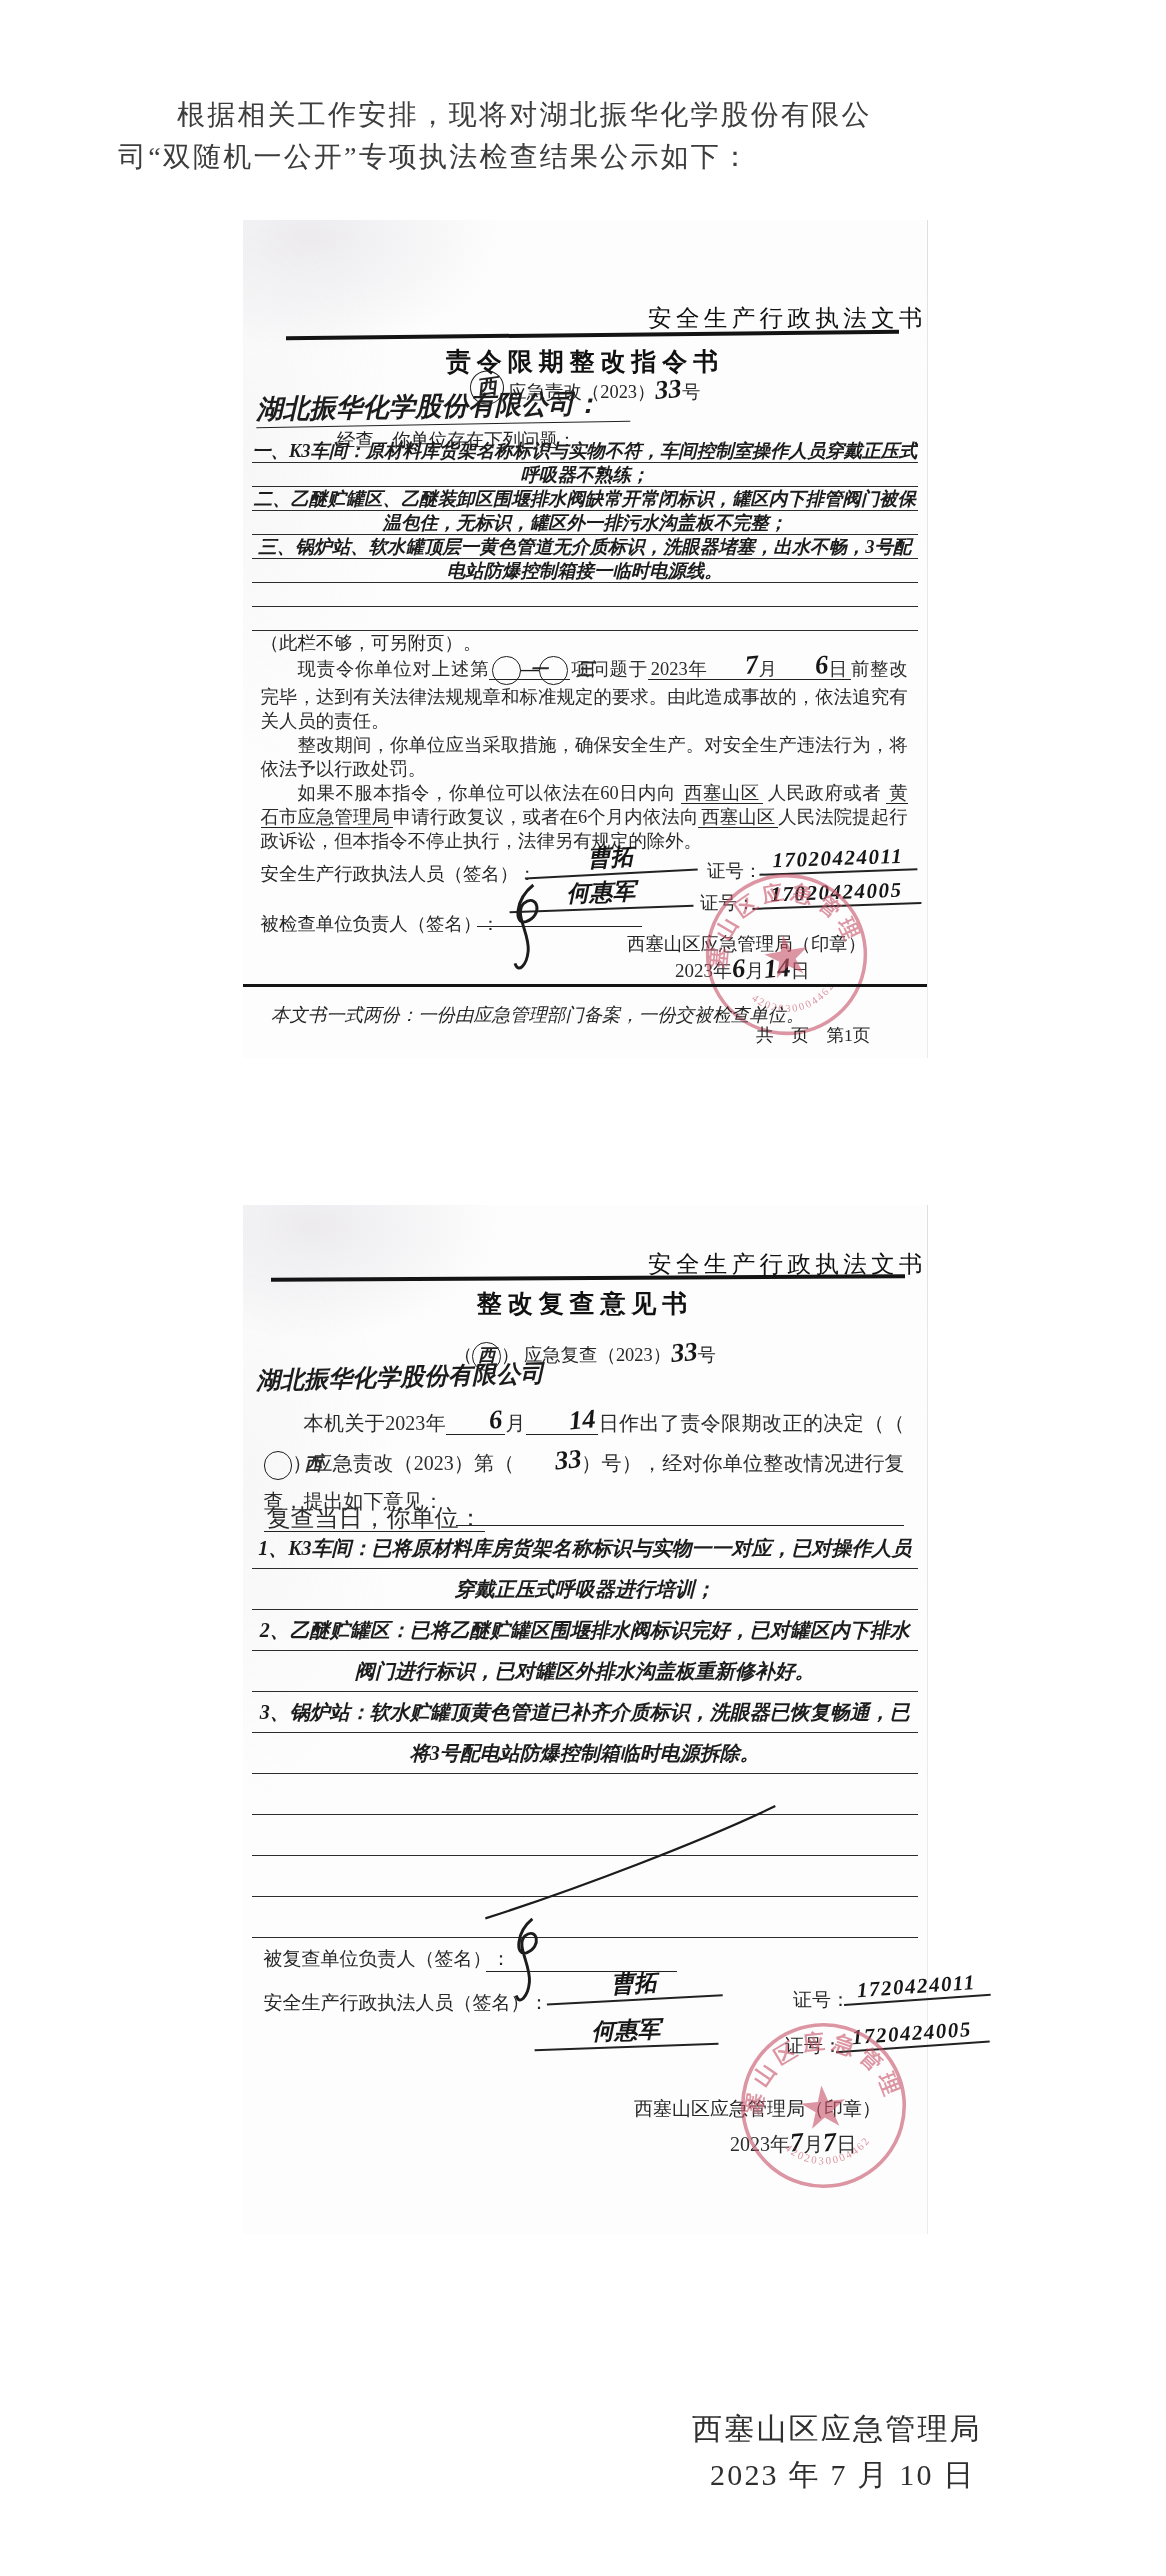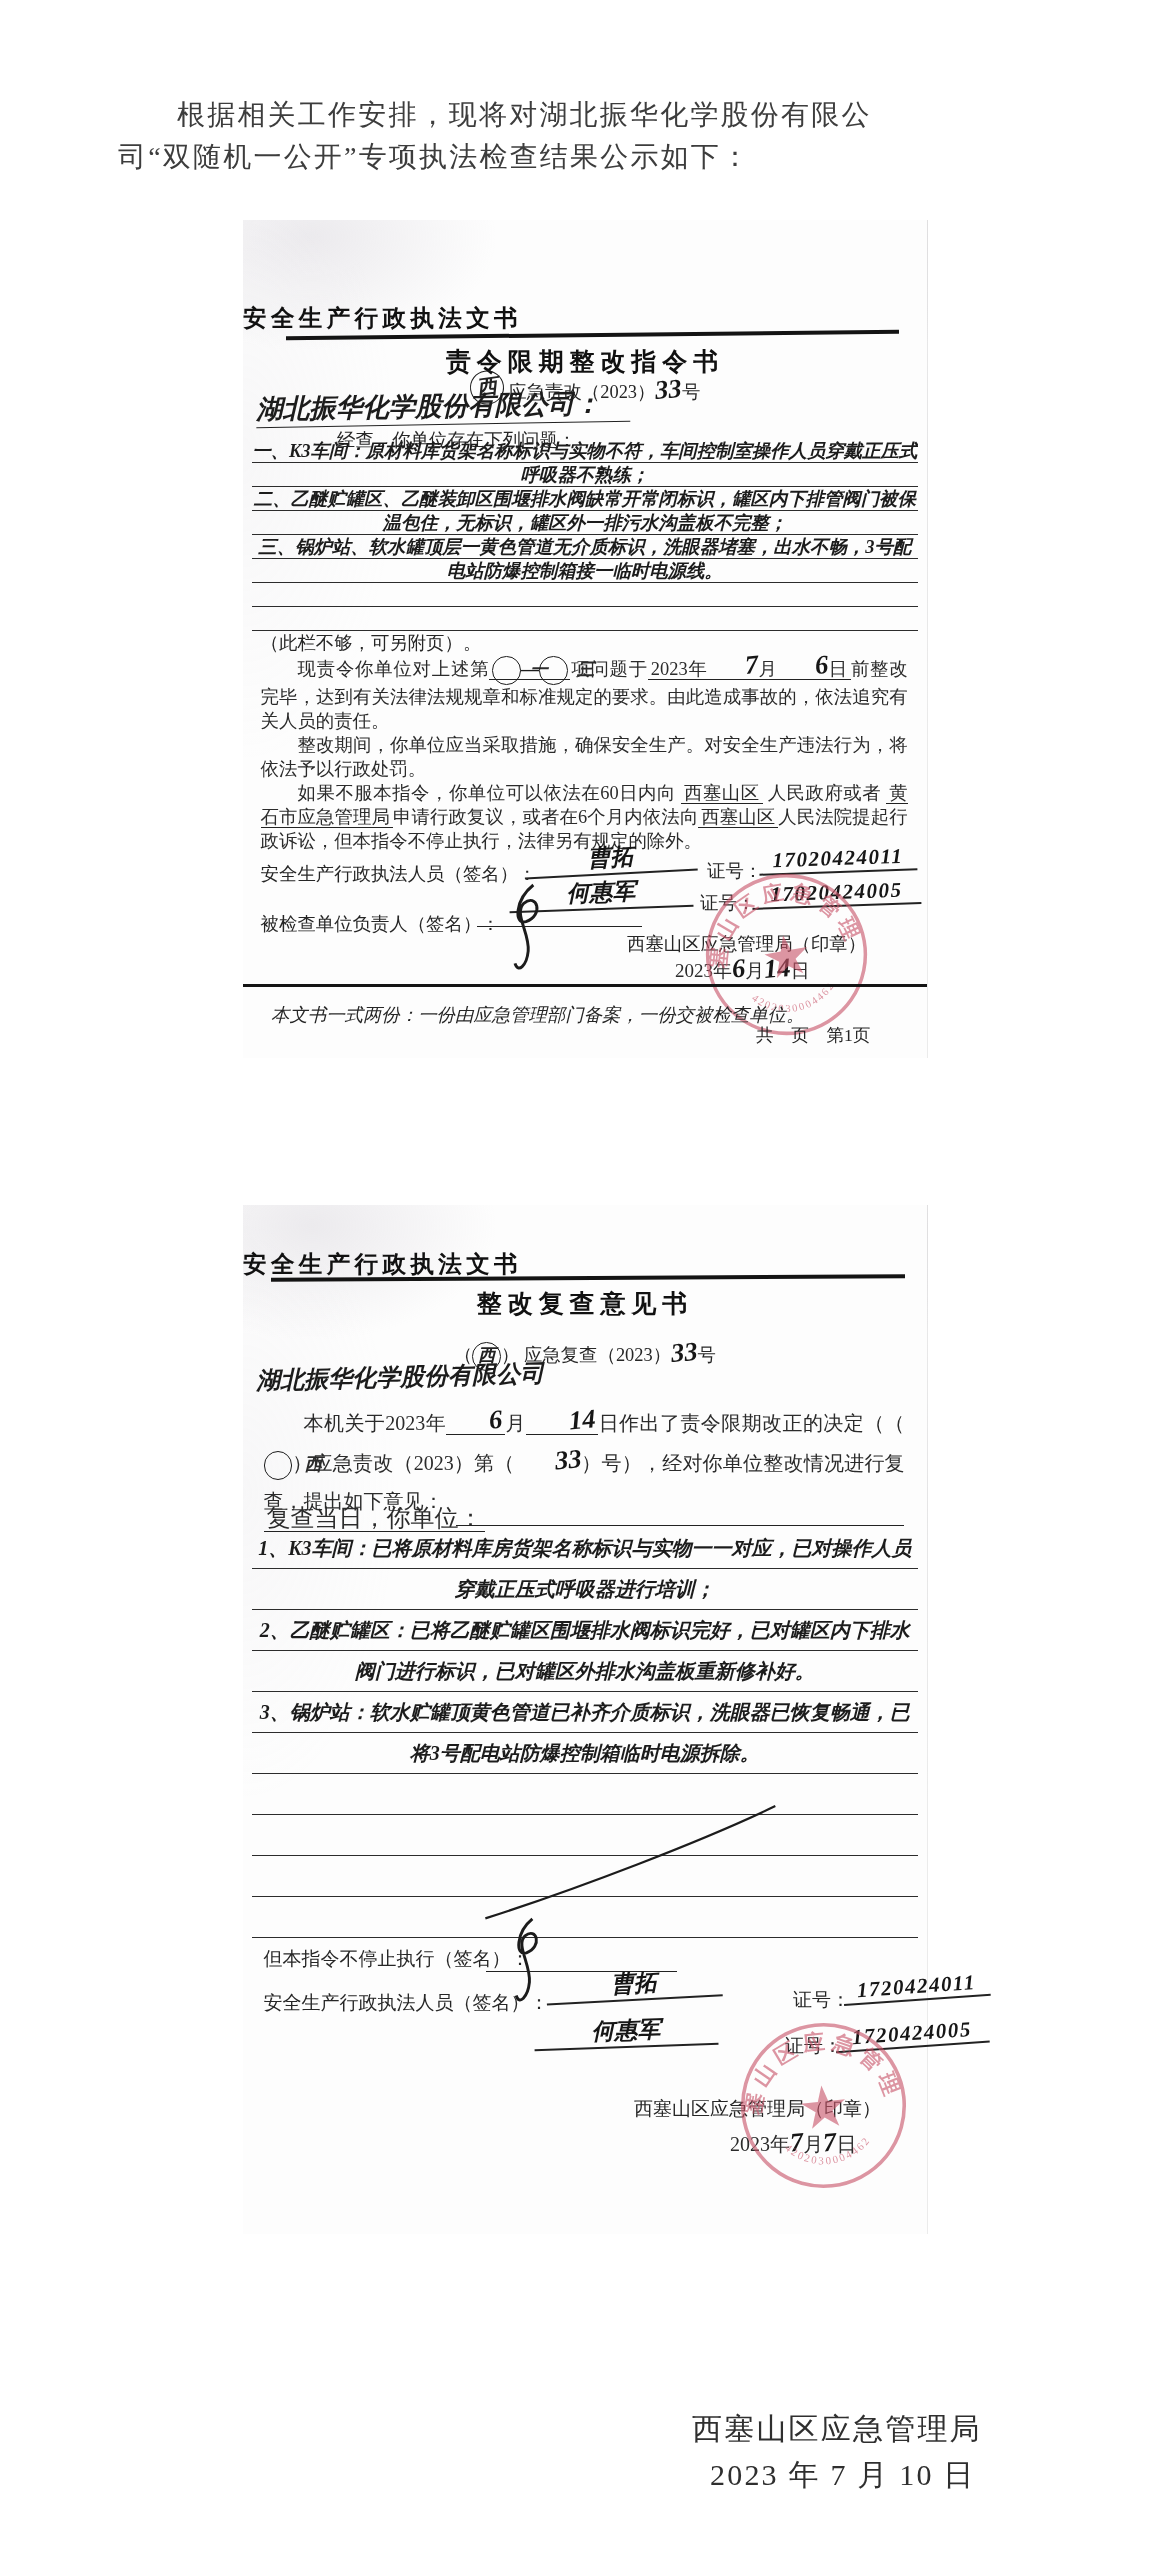--- a/index.html
+++ b/index.html
@@ -15,21 +15,21 @@
     color:#3d3d3d;letter-spacing:2.2px;text-indent:59px;
   }
   
   .scan{
     background:
       radial-gradient(309px 191px at 10% 2%, rgba(186,180,192,.25), transparent 60%),
       radial-gradient(220px 441px at 0% 28%, rgba(200,196,206,.10), transparent 70%),
       #fdfdfd;
     border-right:0.7px solid rgba(0,0,0,.07);
   }
-  .doc-header{left:0;right:12px;text-align:left;font-size:23.5px;font-weight:700;letter-spacing:4.4px;color:#111;}
+  .doc-header{left:0;right:0;text-align:right;font-size:23.5px;font-weight:400;letter-spacing:4.4px;color:#111;}
   .doc-rule{height:3.7px;background:#141414;}
   .doc-title{left:0;right:0;text-align:center;font-size:25px;font-weight:700;letter-spacing:5.9px;color:#111;}
   .doc-no{left:0;right:0;text-align:center;font-size:18.4px;color:#222;}
   .printed{color:#262626;}
   .hand{font-style:italic;font-weight:700;color:#1c1c1c;}
   .hd{display:inline-block;font-style:italic;font-weight:700;font-size:26.5px;transform:rotate(-5deg);color:#161616;}
   .circ{
     display:inline-block;border:1.5px solid #1c1c1c;border-radius:50%;
     width:26.5px;height:26.5px;line-height:25px;text-align:center;font-size:17.6px;
     font-style:italic;font-weight:700;
@@ -155,21 +155,21 @@
 
   <div class="abs ruled ruled2" style="top:323px;left:8.8px;width:666px;height:412px;">
     <div class="hand">1、K3车间：已将原材料库房货架名称标识与实物一一对应，已对操作人员穿戴正压式呼吸器进行培训；</div>
     <div class="hand">2、乙醚贮罐区：已将乙醚贮罐区围堰排水阀标识完好，已对罐区内下排水阀门进行标识，已对罐区外排水沟盖板重新修补好。</div>
     <div class="hand">3、锅炉站：软水贮罐顶黄色管道已补齐介质标识，洗眼器已恢复畅通，已将3号配电站防爆控制箱临时电源拆除。</div>
   </div>
   <svg class="abs" style="top:592px;left:224px;" width="323" height="129" viewBox="0 0 440 175">
     <path d="M25,165 C150,125 320,60 420,12" fill="none" stroke="#1c1c1c" stroke-width="3"></path>
   </svg>
 
-  <div class="abs lbl" style="top:741px;left:20.6px;font-size:19px;">但本指令不停止执行（签名）：</div>
+  <div class="abs lbl" style="top:741px;left:20.6px;font-size:19px;">被复查单位负责人（签名）：</div>
   <svg class="abs" style="top:711px;left:254px;" width="70" height="92" viewBox="0 0 95 125">
     <path d="M48,4 C26,22 24,55 40,50 C62,42 54,14 38,27 C25,39 46,66 44,90 C42,110 30,122 26,108" fill="none" stroke="#1c1c1c" stroke-width="4"></path>
   </svg>
   <div class="abs blankline" style="top:766px;left:243px;width:191px;"></div>
 
   <div class="abs lbl" style="top:785px;left:20.6px;font-size:19px;">安全生产行政执法人员（签名）：</div>
   <div class="abs sig" style="top:763px;left:303px;width:176px;transform:rotate(-3deg);">曹拓</div>
   <div class="abs lbl" style="top:782px;left:550px;font-size:19px;">证号：</div>
   <div class="abs certv" style="top:769px;left:600px;width:147px;transform:rotate(-4deg);">1720424011</div>
 

